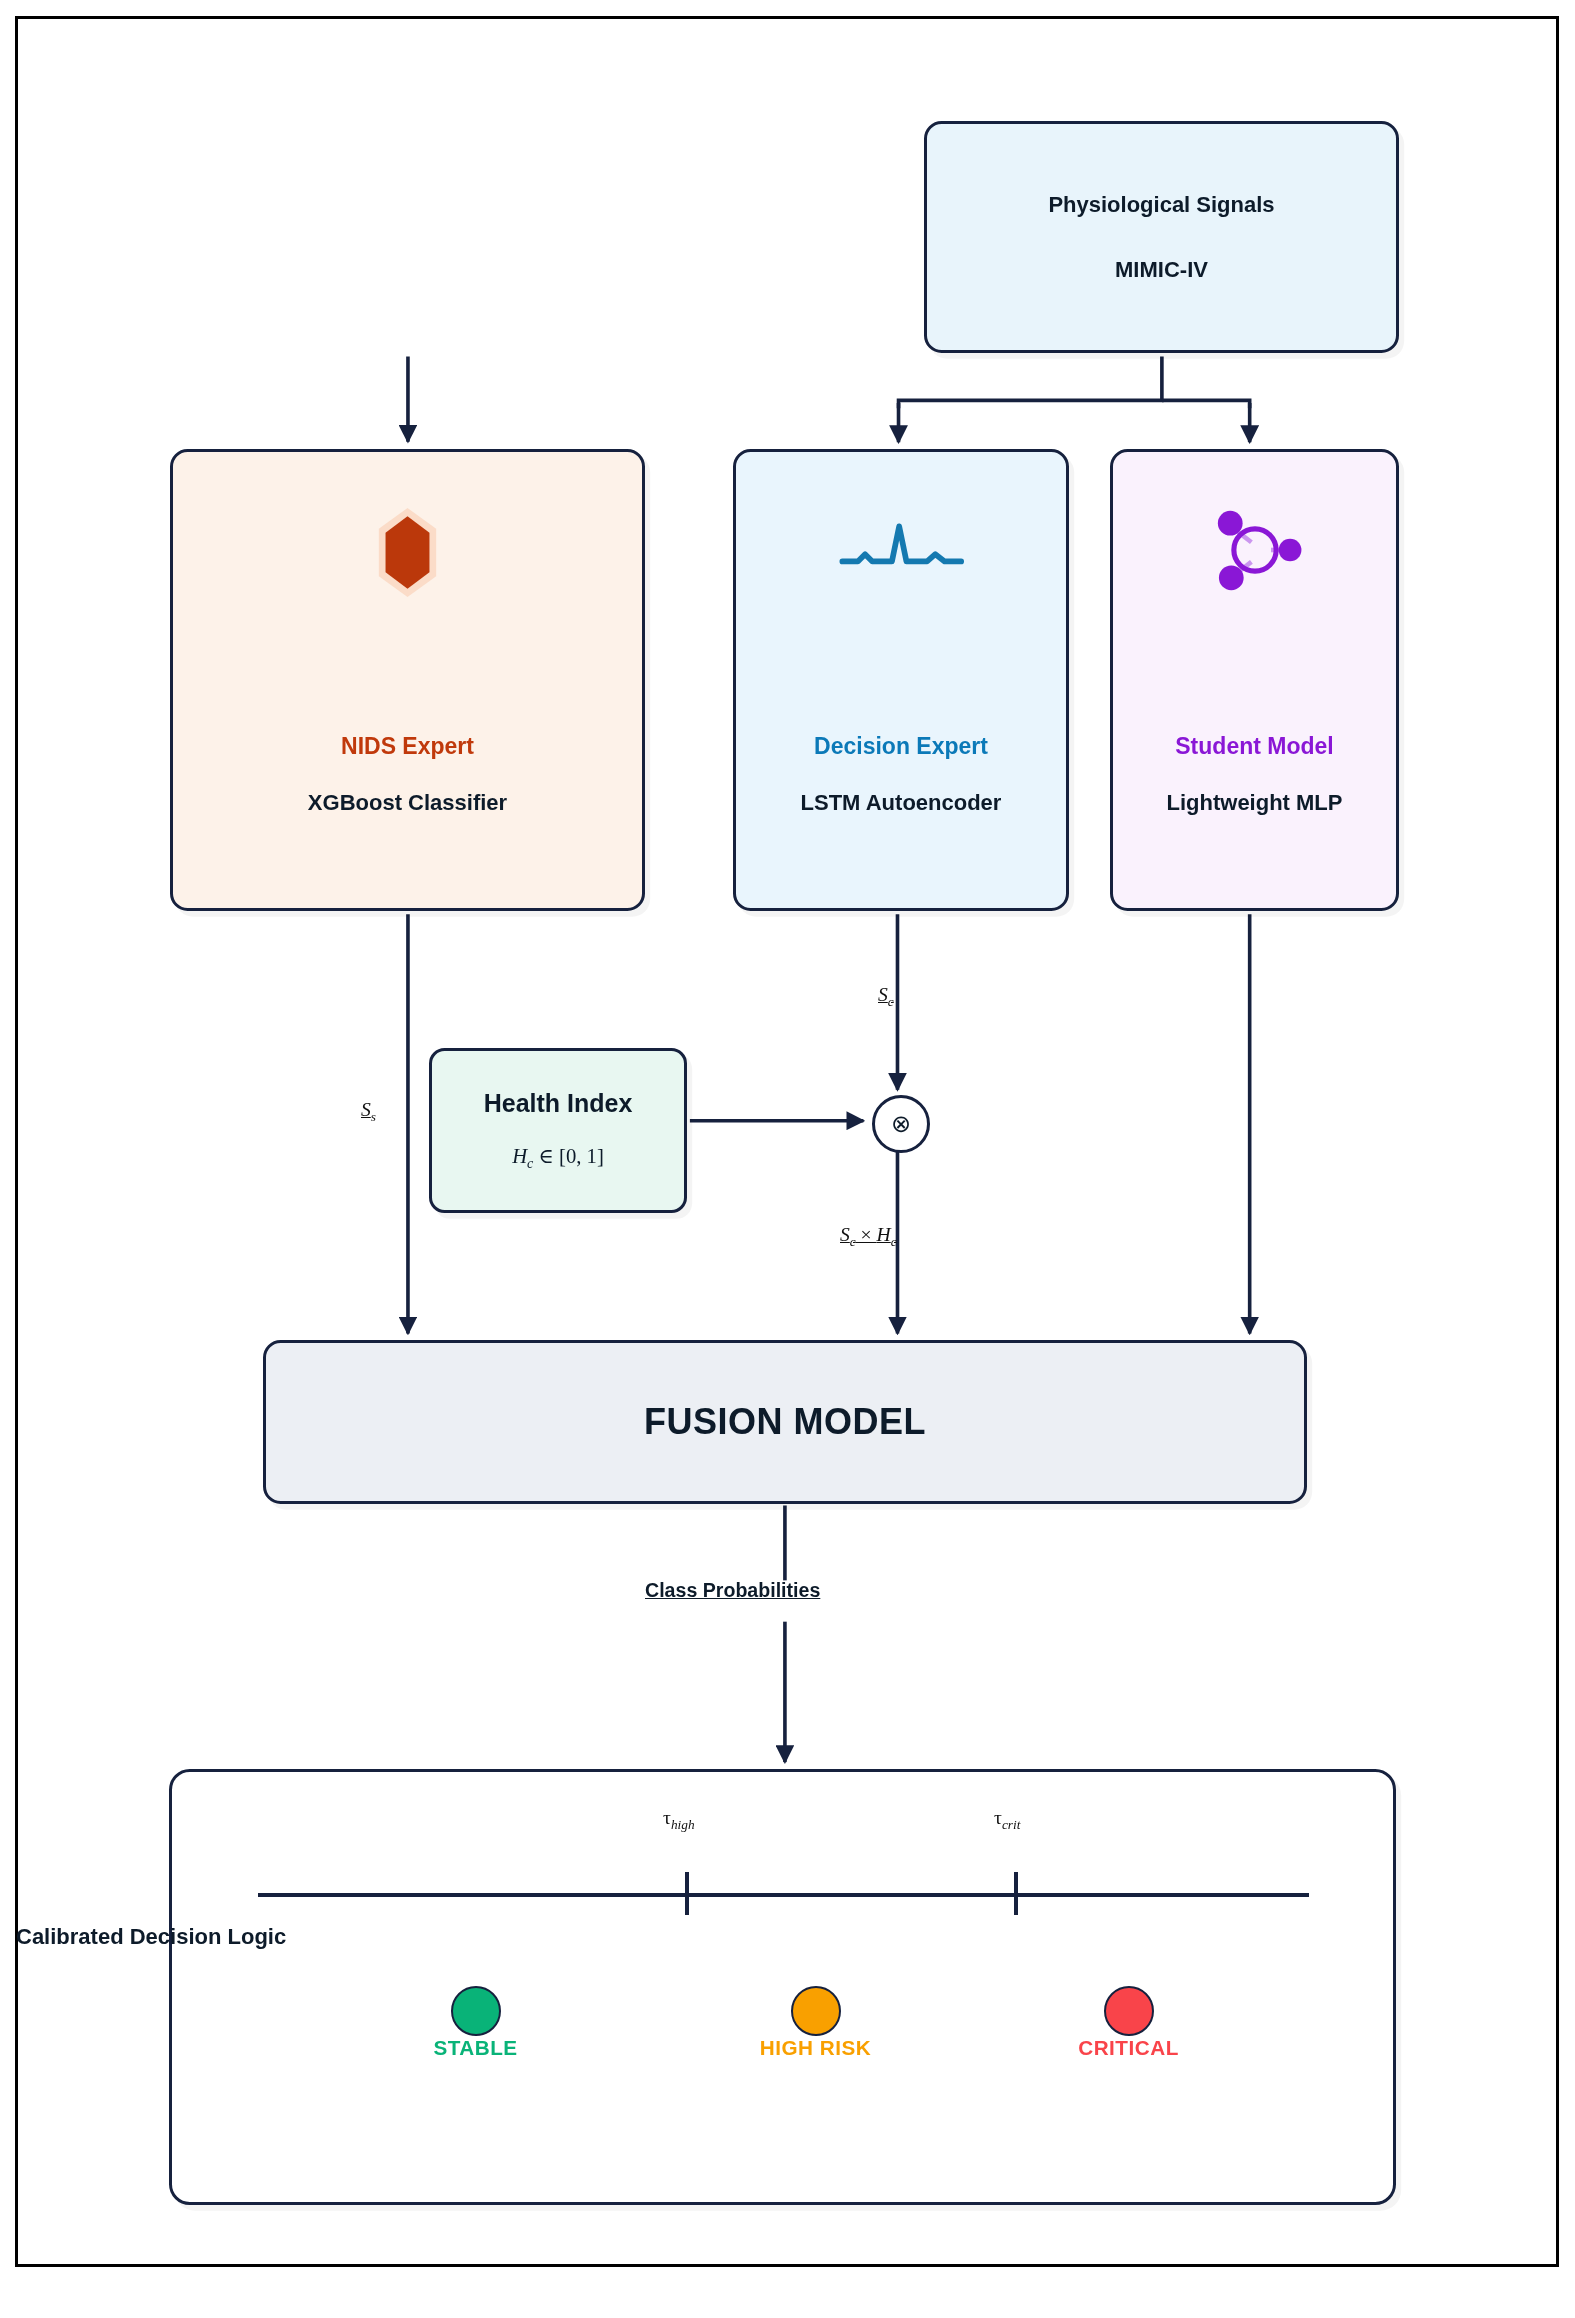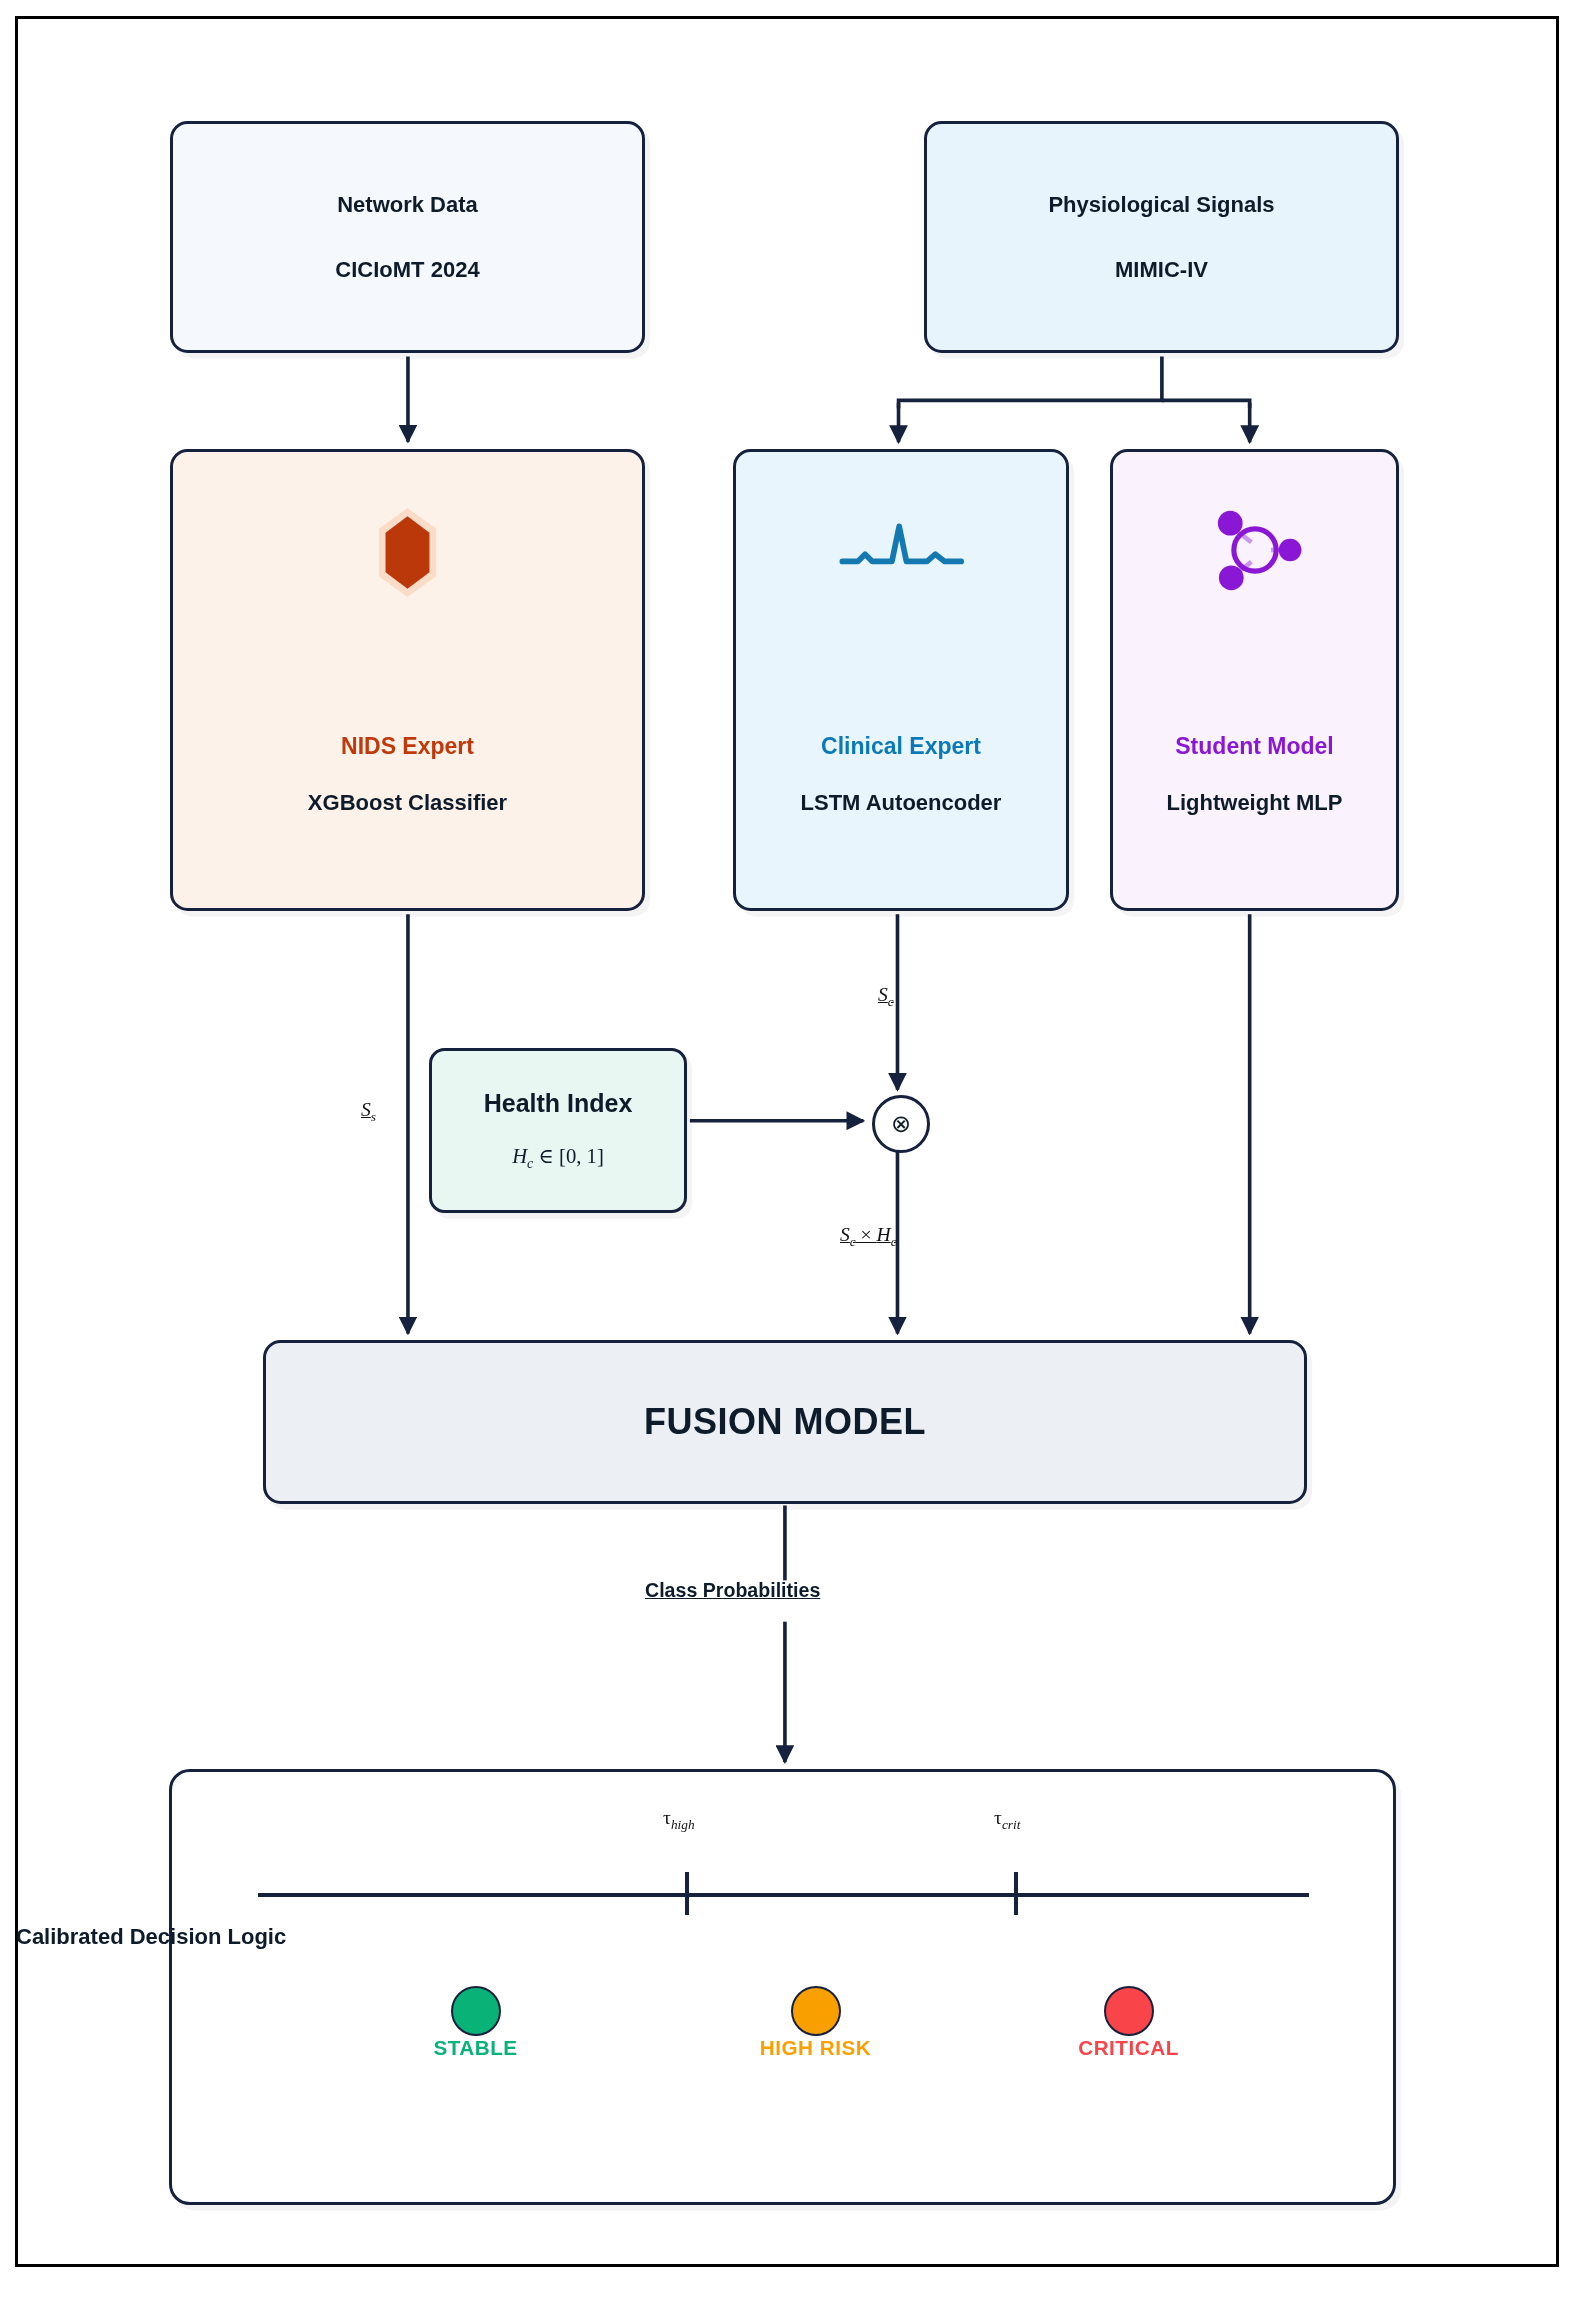--- a/index.html
+++ b/index.html
@@ -131,25 +131,20 @@
 
       <path d="M 1738 2225 L 1738 2582"></path>
 
       <path d="M 2420 1770 L 2420 2582"></path>
 
       <path d="M 1520 2915 L 1520 3060" marker-end="none"></path>
       <path d="M 1520 3140 L 1520 3412"></path>
     </g>
   </svg>
 
-  <div class="node src" id="box-network">
-    <div class="title">Network Data</div>
-    <div class="gap"></div>
-    <div class="sub">CICIoMT 2024</div>
-  </div>
 
   <div class="node src" id="box-physio">
     <div class="title">Physiological Signals</div>
     <div class="gap"></div>
     <div class="sub">MIMIC-IV</div>
   </div>
 
   <div class="node expert" id="box-nids">
     <div class="iconwrap" style="top:54px;">
       <svg width="65" height="93" viewBox="0 0 125 180">
@@ -160,21 +155,21 @@
     <div class="label name" style="top:281px;color:#c0390b;">NIDS Expert</div>
     <div class="label arch" style="top:338px;">XGBoost Classifier</div>
   </div>
 
   <div class="node expert" id="box-clinical">
     <div class="iconwrap" style="top:65px;">
       <svg width="127" height="62" viewBox="0 0 245 120">
         <path d="M 8 86 L 38 86 L 52 72 L 66 86 L 104 86 L 118 18 L 132 86 L 172 86 L 188 72 L 206 86 L 238 86" fill="none" stroke="#1479b0" stroke-width="11" stroke-linejoin="round" stroke-linecap="round"></path>
       </svg>
     </div>
-    <div class="label name" style="top:281px;color:#0b79b8;">Clinical Expert</div>
+    <div class="label name" style="top:281px;color:#0b79b8;">Decision Expert</div>
     <div class="label arch" style="top:338px;">LSTM Autoencoder</div>
   </div>
 
   <div class="node expert" id="box-student">
     <div class="iconwrap" style="top:54px;">
       <svg width="98" height="88" viewBox="0 0 190 170">
         <line x1="52" y1="42" x2="88" y2="70" stroke="#cb96ef" stroke-width="9"></line>
         <line x1="126" y1="85" x2="158" y2="85" stroke="#cb96ef" stroke-width="9"></line>
         <line x1="88" y1="108" x2="56" y2="133" stroke="#cb96ef" stroke-width="9"></line>
         <circle cx="95" cy="85" r="41" fill="none" stroke="#8a17d6" stroke-width="10"></circle>

